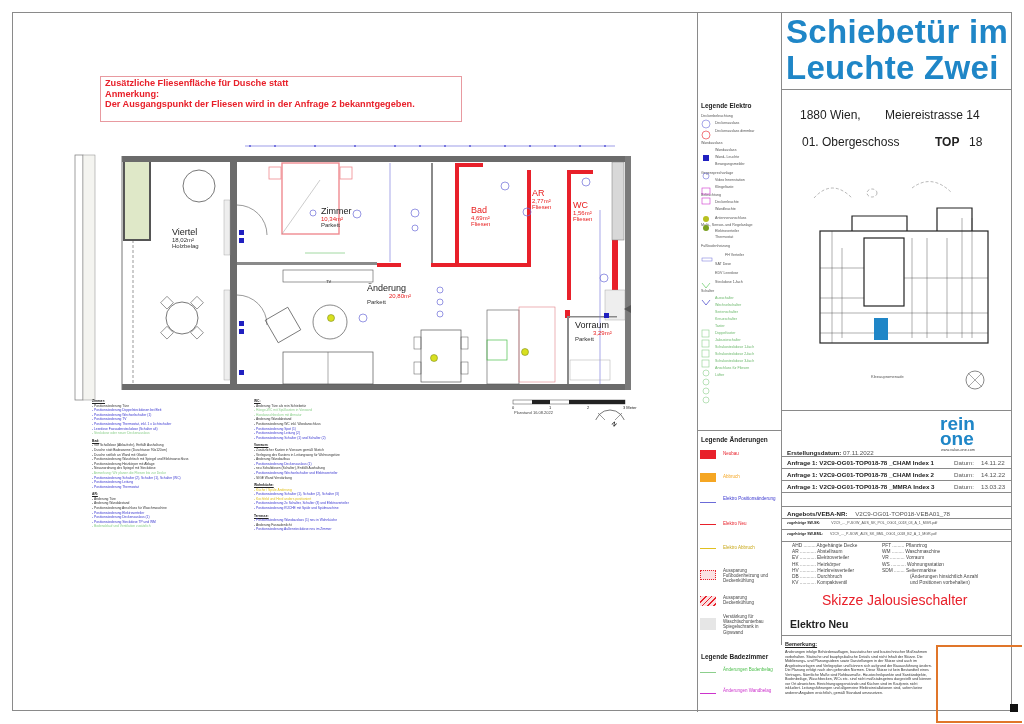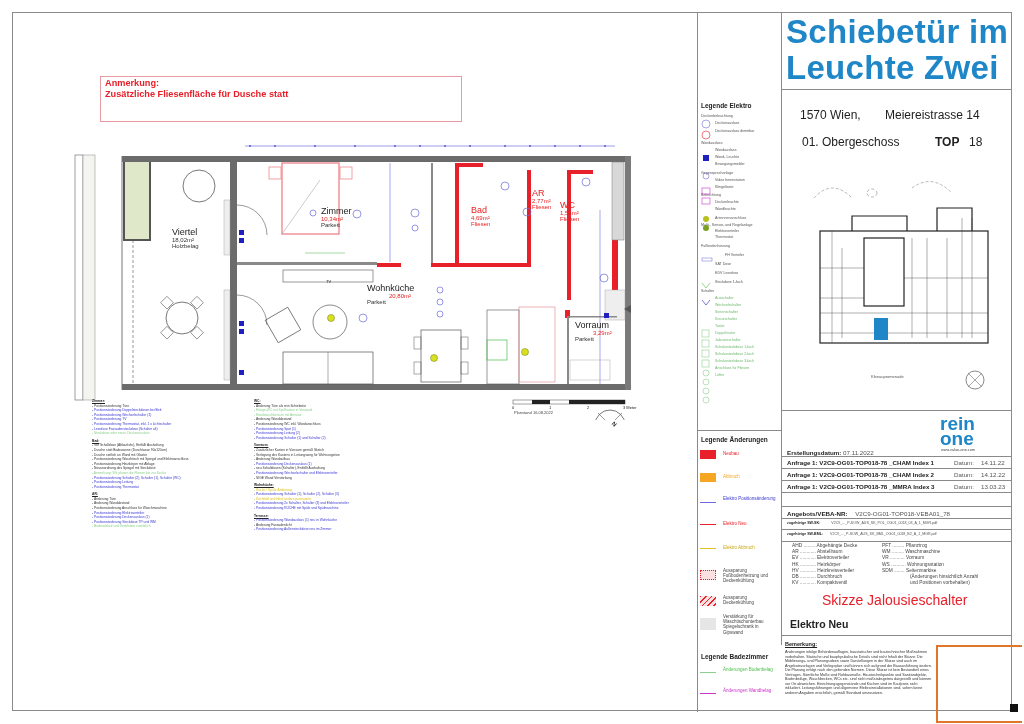--- a/index.html
+++ b/index.html
@@ -45,22 +45,23 @@
   .vo { left: 940px; top: 416px; color: #1f86c7; font-weight: bold; font-size: 19px; line-height: 15px; }
 </style>
 </head>
 <body>
 
 <div class="abs frame"></div>
 <div class="abs vdiv" style="left:697px;height:700px;"></div>
 <div class="abs vdiv" style="left:781px;height:633px;"></div>
 
 <div class="abs note">
+  <div>Zusätzliche Fliesenfläche für Dusche statt</div>
   <div>Anmerkung:</div>
-  <div>Zusätzliche Fliesenfläche für Dusche statt</div>
+  <div>Der Ausgangspunkt der Fliesen wird in der Anfrage 2 bekanntgegeben.</div>
 </div>
 
 <svg class="abs" style="left:0;top:0;" width="700" height="420">
 
   <line x1="245" y1="146" x2="615" y2="146" stroke="#5a5ad8" stroke-width="0.6"></line>
   <g fill="#5a5ad8">
     <circle cx="250" cy="146" r="1"></circle>
       <circle cx="275" cy="146" r="1"></circle>
       <circle cx="315" cy="146" r="1"></circle>
       <circle cx="355" cy="146" r="1"></circle>
@@ -189,35 +190,35 @@
   <div class="room-label">Viertel</div>
   <div class="room-floor">18,02m²</div>
   <div class="room-floor">Holzbelag</div>
 </div>
 <div class="abs" style="left:321px;top:206px;">
   <div class="room-label">Zimmer</div>
   <div class="room-area">10,34m²</div>
   <div class="room-floor">Parkett</div>
 </div>
 <div class="abs" style="left:367px;top:283px;">
-  <div class="room-label">Wohnküche</div>
+  <div class="room-label">Änderung</div>
   <div class="room-area" style="margin-left:22px;">20,80m²</div>
   <div class="room-floor">Parkett</div>
 </div>
 <div class="abs" style="left:471px;top:205px;">
   <div class="room-label" style="color:#e82020">Bad</div>
   <div class="room-area">4,69m²</div>
   <div class="room-area">Fliesen</div>
 </div>
 <div class="abs" style="left:532px;top:188px;">
   <div class="room-label" style="color:#e82020">AR</div>
   <div class="room-area">2,77m²</div>
   <div class="room-area">Fliesen</div>
 </div>
-<div class="abs" style="left:560px;top:200px;">
+<div class="abs" style="left:573px;top:200px;">
   <div class="room-label" style="color:#e82020">WC</div>
   <div class="room-area">1,56m²</div>
   <div class="room-area">Fliesen</div>
 </div>
 <div class="abs" style="left:575px;top:320px;">
   <div class="room-label">Vorraum</div>
   <div class="room-area" style="margin-left:18px;">3,29m²</div>
   <div class="room-floor">Parkett</div>
 </div>
 <div class="abs" style="left:326px;top:279px;font-size:4px;">TV</div>
@@ -375,21 +376,21 @@
 <div class="legline" style="top:672px;background:#8ccf8c;"></div>
 <div class="leg-row" style="left:723px;top:667px;width:55px;color:#4cbf4c;">Änderungen Bodenbelag</div>
 <div class="legline" style="top:693px;background:#cc33cc;"></div>
 <div class="leg-row" style="left:723px;top:688px;width:55px;color:#cc33cc;">Änderungen Wandbelag</div>
 
 <div class="abs title">
   <div>Schiebetür im</div>
   <div>Leuchte Zwei</div>
 </div>
 <div class="abs hline" style="left:781px;top:89px;width:231px;"></div>
-<div class="abs addr" style="left:800px;top:108px;">1570 Wien,</div>
+<div class="abs addr" style="left:800px;top:108px;">1880 Wien,</div>
 <div class="abs addr" style="left:885px;top:108px;">Meiereistrasse 14</div>
 <div class="abs addr" style="left:802px;top:135px;">01. Obergeschoss</div>
 <div class="abs addr" style="left:935px;top:135px;font-weight:bold;">TOP</div>
 <div class="abs addr" style="left:969px;top:135px;">18</div>
 
 <svg class="abs" style="left:812px;top:178px;" width="200" height="220">
   <g fill="none" stroke="#888" stroke-dasharray="3 2" stroke-width="0.6">
     <path d="M2 20 Q20 0 40 20"></path>
       <path d="M100 10 Q120 -5 140 15"></path>
       <ellipse cx="60" cy="15" rx="5" ry="4"></ellipse>

